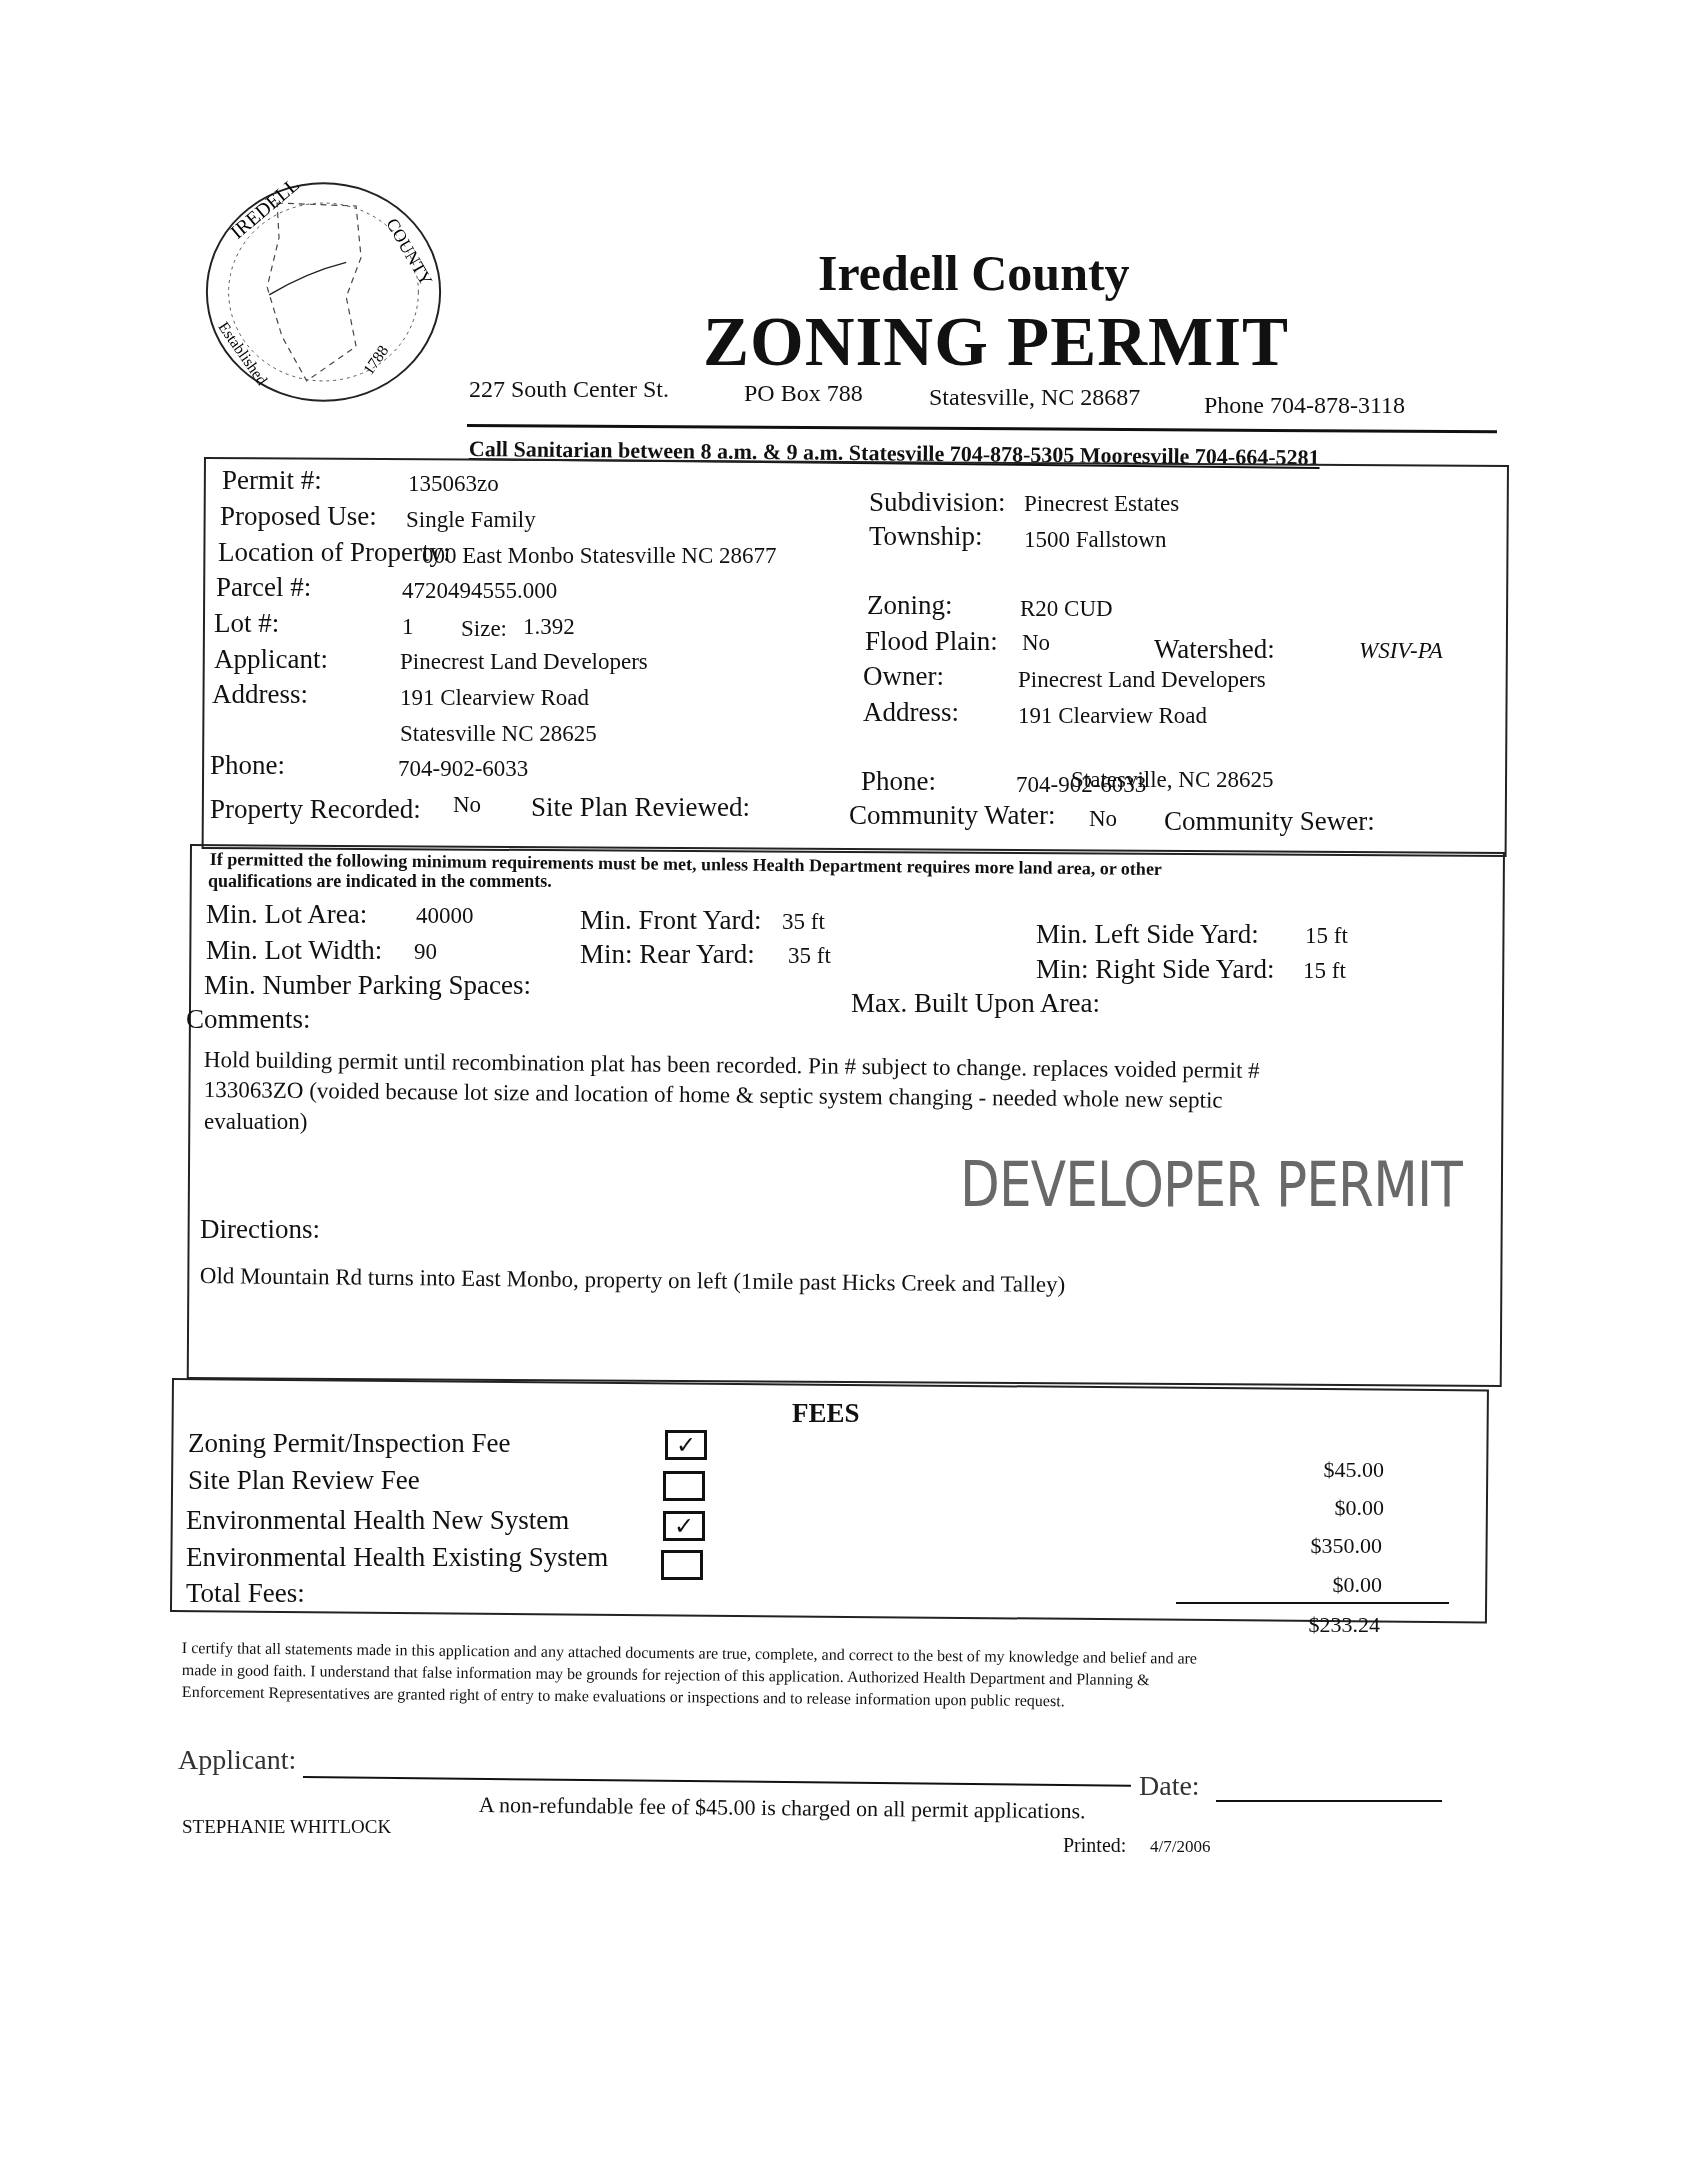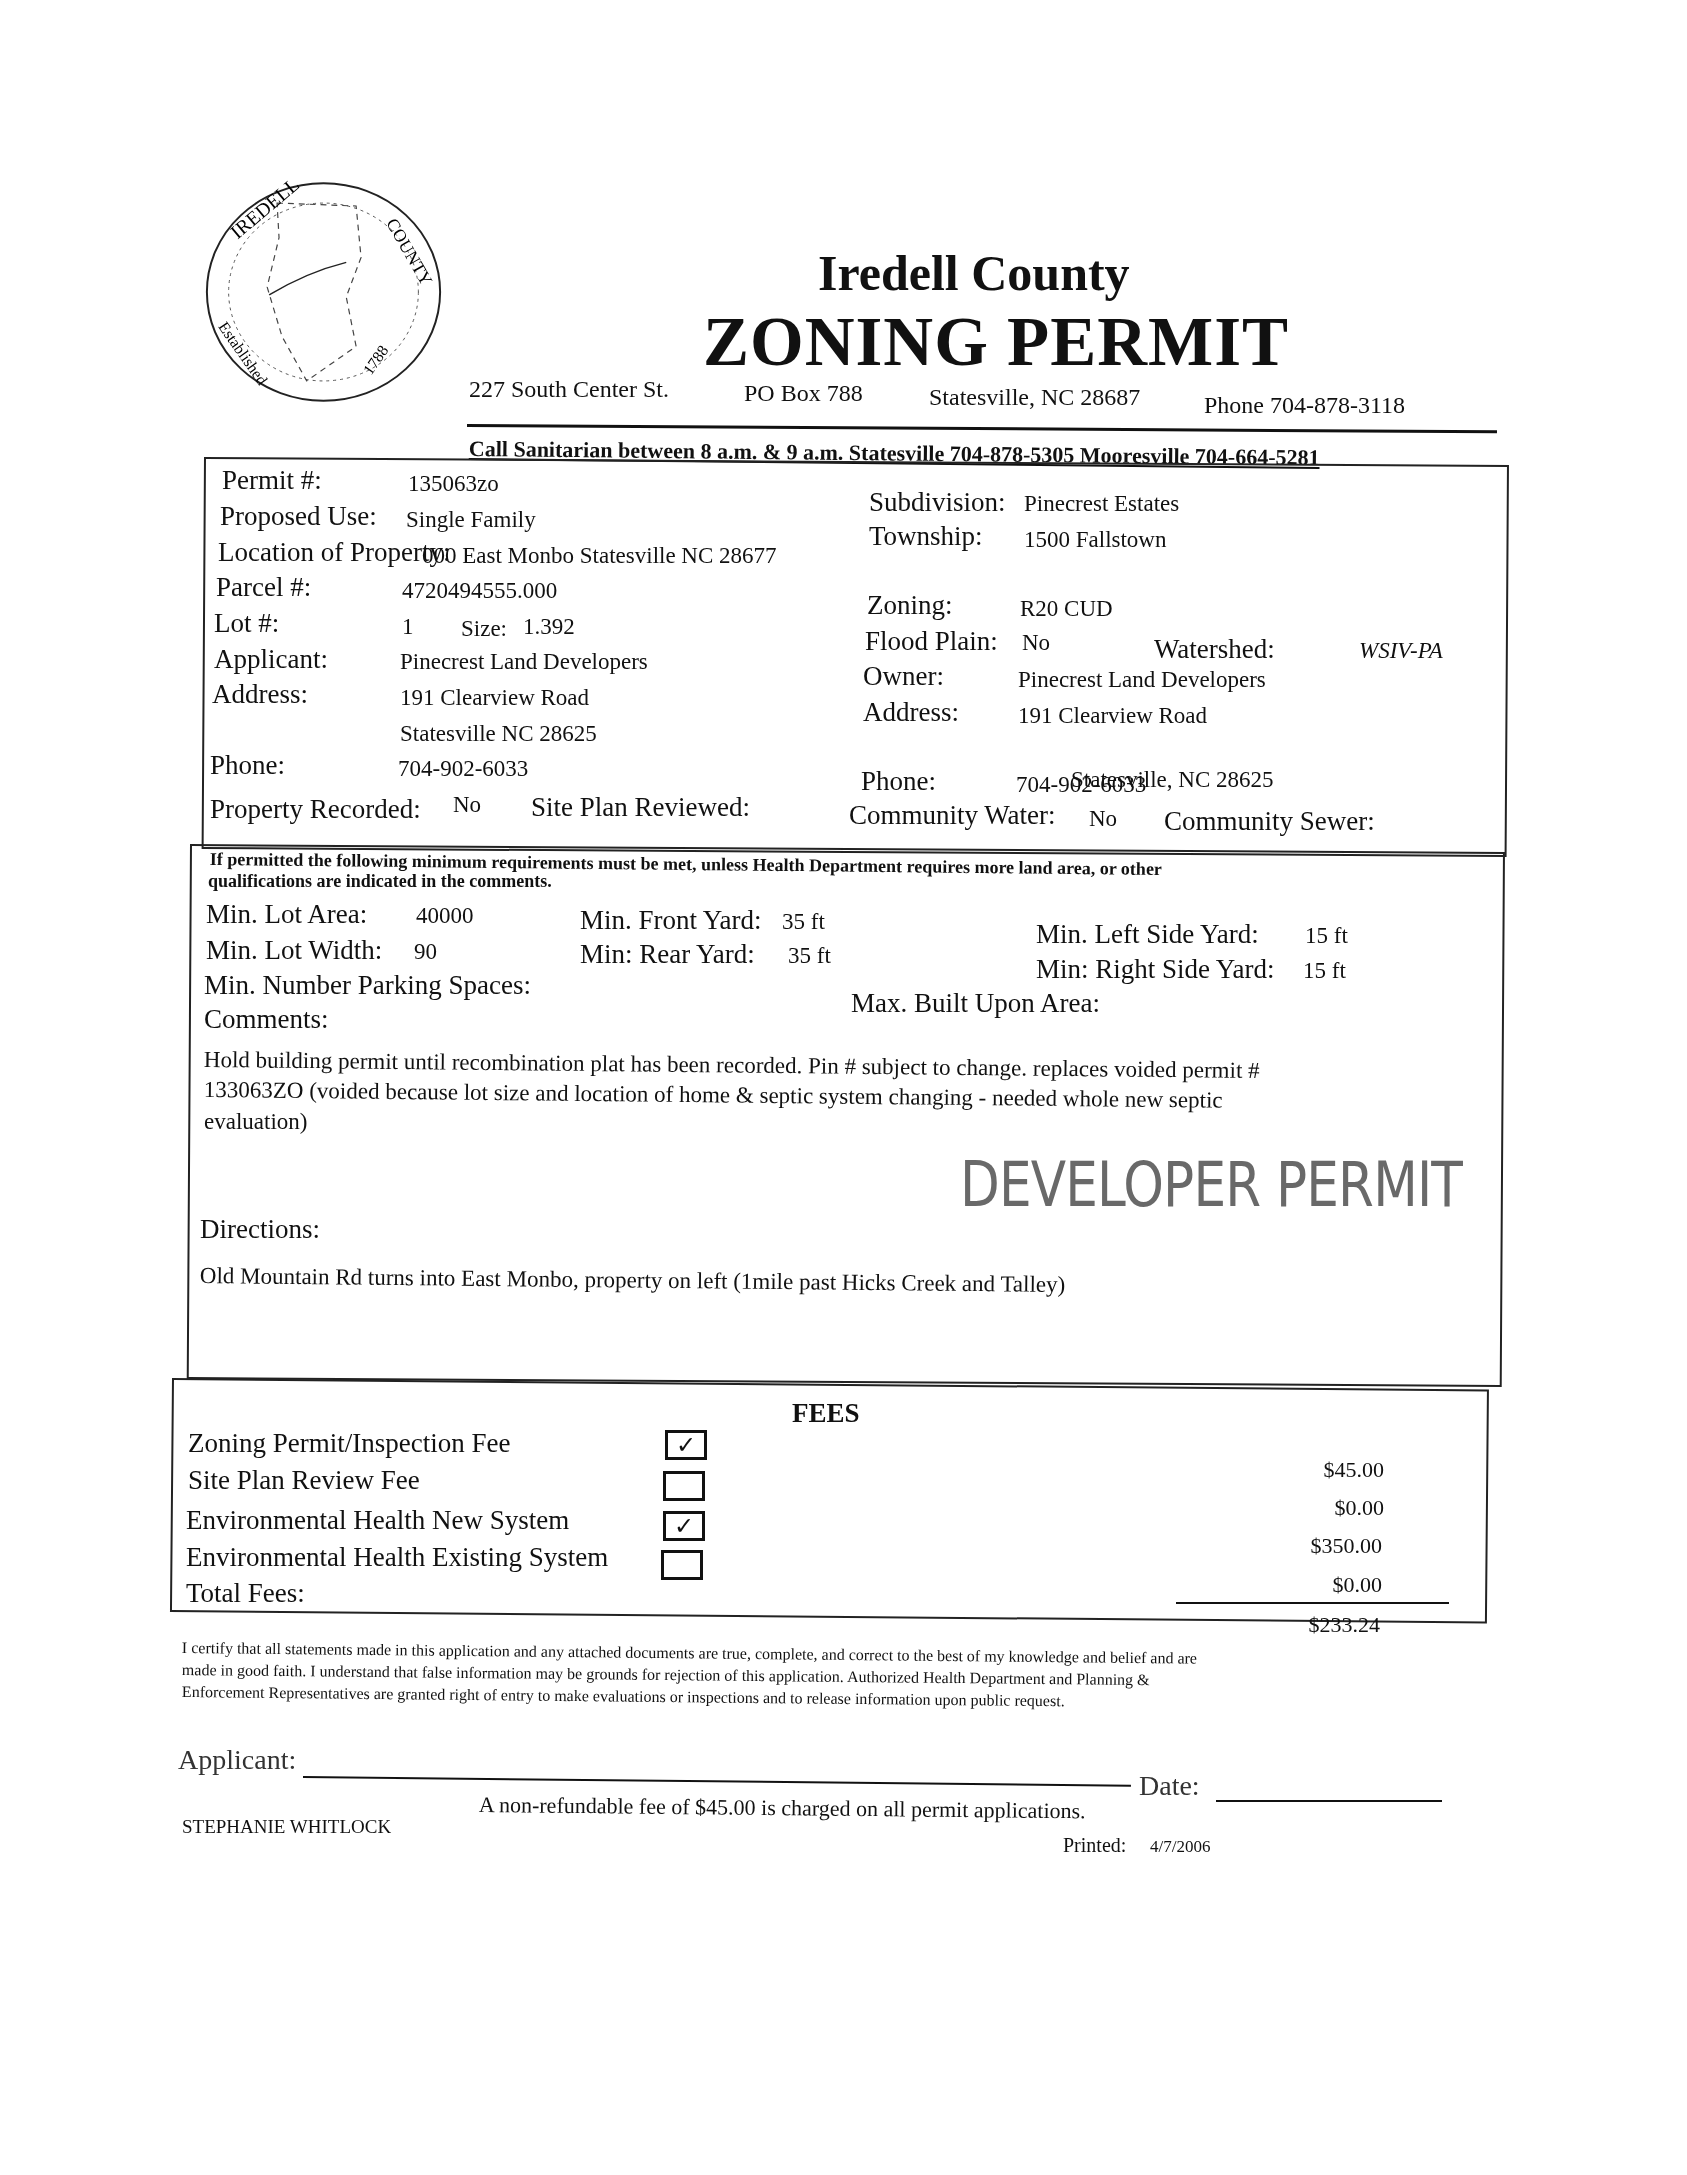--- a/index.html
+++ b/index.html
@@ -123,21 +123,21 @@
 <div class="box" style="left:190px; top:844px; width:1311px; height:531px; transform:rotate(0.35deg); transform-origin:left top;"></div>
 
 <div class="abs sm" style="left:210px; top:849px; transform:rotate(0.6deg); transform-origin:left top;">If permitted the following minimum requirements must be met, unless Health Department requires more land area, or other</div>
 <div class="abs sm" style="left:208px; top:871px;">qualifications are indicated in the comments.</div>
 
 <div class="abs lbl" style="left:206px; top:899px;">Min. Lot Area:</div>
 <div class="abs val" style="left:416px; top:903px;">40000</div>
 <div class="abs lbl" style="left:206px; top:935px;">Min. Lot Width:</div>
 <div class="abs val" style="left:414px; top:939px;">90</div>
 <div class="abs lbl" style="left:204px; top:970px;">Min. Number Parking Spaces:</div>
-<div class="abs lbl" style="left:204px; top:1004px;">Comments:</div>
+<div class="abs lbl" style="left:186px; top:1004px;">Comments:</div>
 
 <div class="abs lbl" style="left:580px; top:905px;">Min. Front Yard:</div>
 <div class="abs val" style="left:782px; top:909px;">35 ft</div>
 <div class="abs lbl" style="left:580px; top:939px;">Min: Rear Yard:</div>
 <div class="abs val" style="left:788px; top:943px;">35 ft</div>
 <div class="abs lbl" style="left:851px; top:988px;">Max. Built Upon Area:</div>
 
 <div class="abs lbl" style="left:1036px; top:919px;">Min. Left Side Yard:</div>
 <div class="abs val" style="left:1305px; top:923px;">15 ft</div>
 <div class="abs lbl" style="left:1036px; top:954px;">Min: Right Side Yard:</div>

